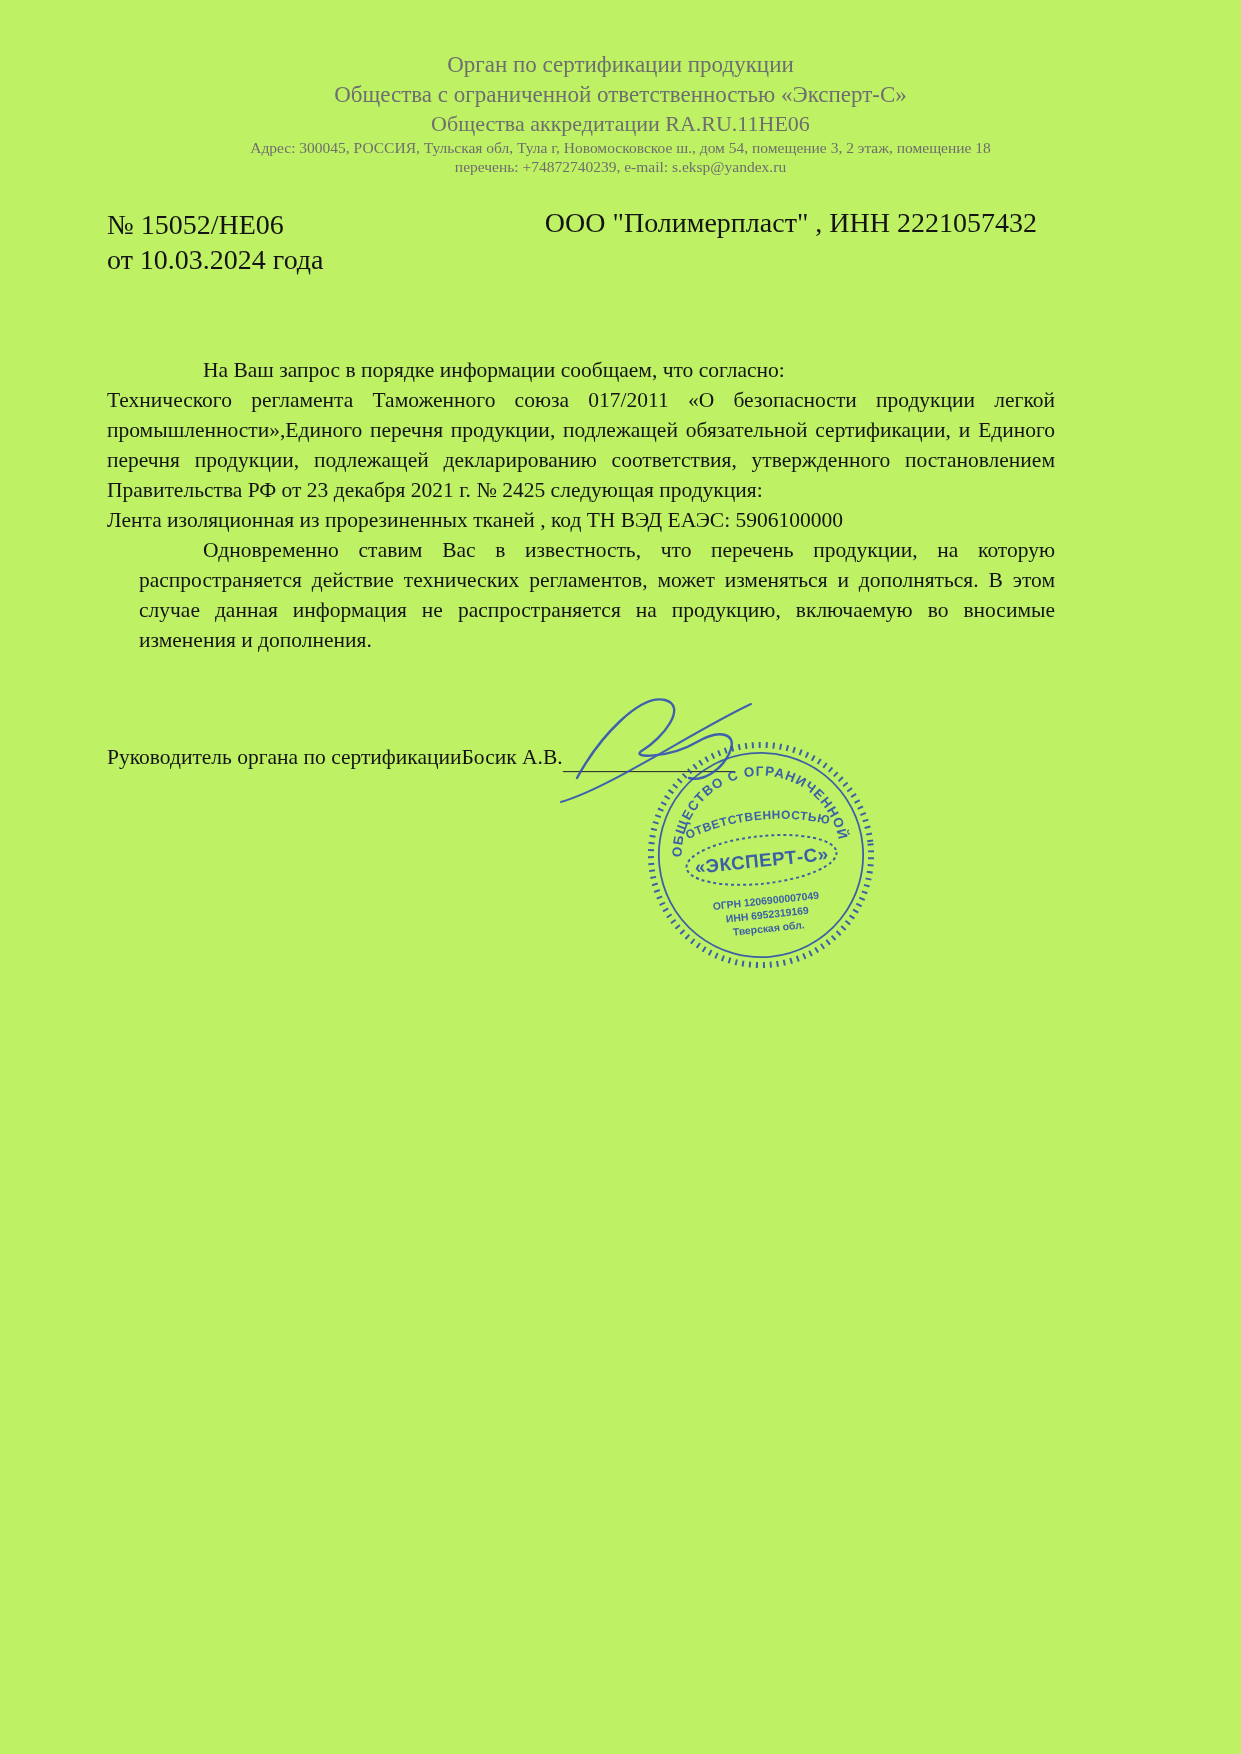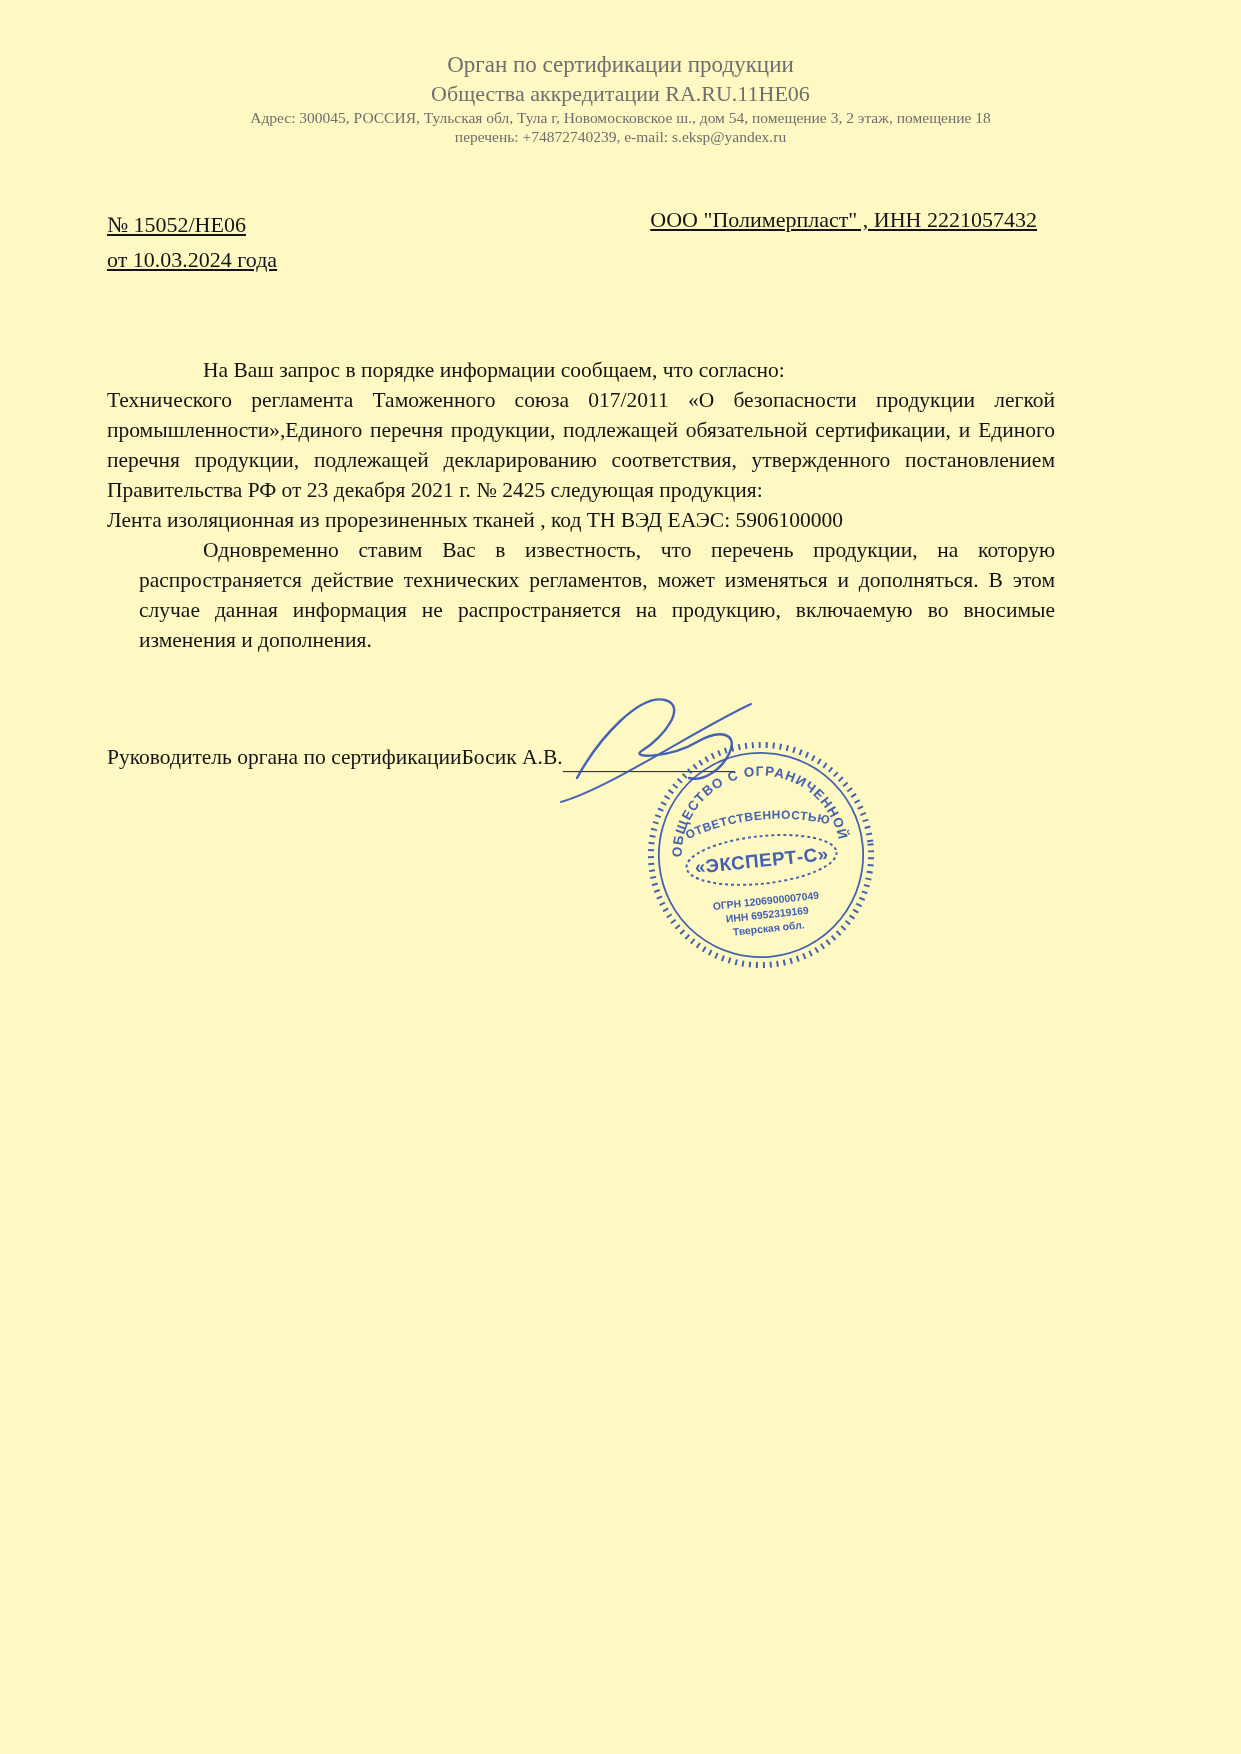--- a/index.html
+++ b/index.html
@@ -4,37 +4,37 @@
 <style>
   * { margin:0; padding:0; box-sizing:border-box; }
   html, body { background:#ffffff; }
   body {
     width:1241px; height:1754px;
     font-family:"Liberation Serif","DejaVu Serif",serif;
     color:#1a1a1a;
   }
   .page {
     position:relative; width:1241px; height:1754px;
-    background:#fef9c3; overflow:hidden;
+    background:#bef264; overflow:hidden;
   }
 
   
   .doc-header {
     position:absolute; top:50px; left:0; width:100%;
     text-align:center; color:#6e6e6e;
   }
   .h-main  { font-size:23px; line-height:30px; }
   .h-sub   { font-size:22px; line-height:28px; }
   .h-small { font-size:15.5px; line-height:19px; }
 
   
   .ref-row {
     position:absolute; top:207px; left:107px; width:948px;
     display:flex; justify-content:space-between;
-    font-size:22px; color:#141414;text-decoration:underline;
+    font-size:28px; color:#141414;
   }
   .ref-left div { line-height:35px; }
   .ref-right { padding-right:18px; white-space:nowrap; }
 
   
   .letter-body {
     position:absolute; top:355px; left:107px; width:948px;
     font-size:21.5px; line-height:30px; text-align:justify;
     color:#141414;
   }
@@ -73,20 +73,21 @@
     opacity:0.9;
   }
 </style>
 </head>
 <body>
 
 <div class="page">
 
   <header class="doc-header">
     <div class="h-main">Орган по сертификации продукции</div>
+    <div class="h-main">Общества с ограниченной ответственностью «Эксперт-С»</div>
     <div class="h-sub">Общества аккредитации RA.RU.11HE06</div>
     <div class="h-small">Адрес: 300045, РОССИЯ, Тульская обл, Тула г, Новомосковское ш., дом 54, помещение 3, 2 этаж, помещение 18</div>
     <div class="h-small">перечень: +74872740239, e-mail: s.eksp@yandex.ru</div>
   </header>
 
   <div class="ref-row">
     <div class="ref-left">
       <div>№ 15052/НЕ06</div>
       <div>от 10.03.2024 года</div>
     </div>

